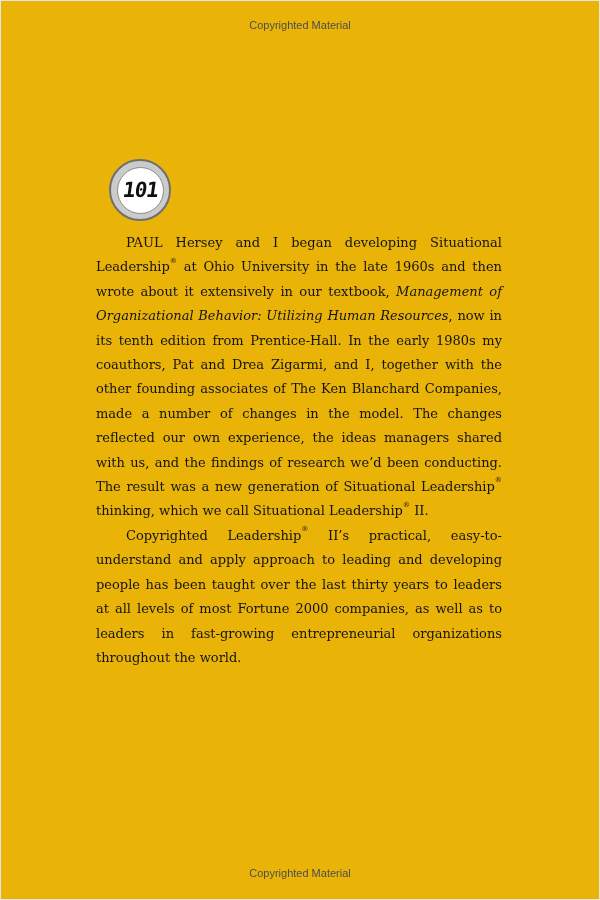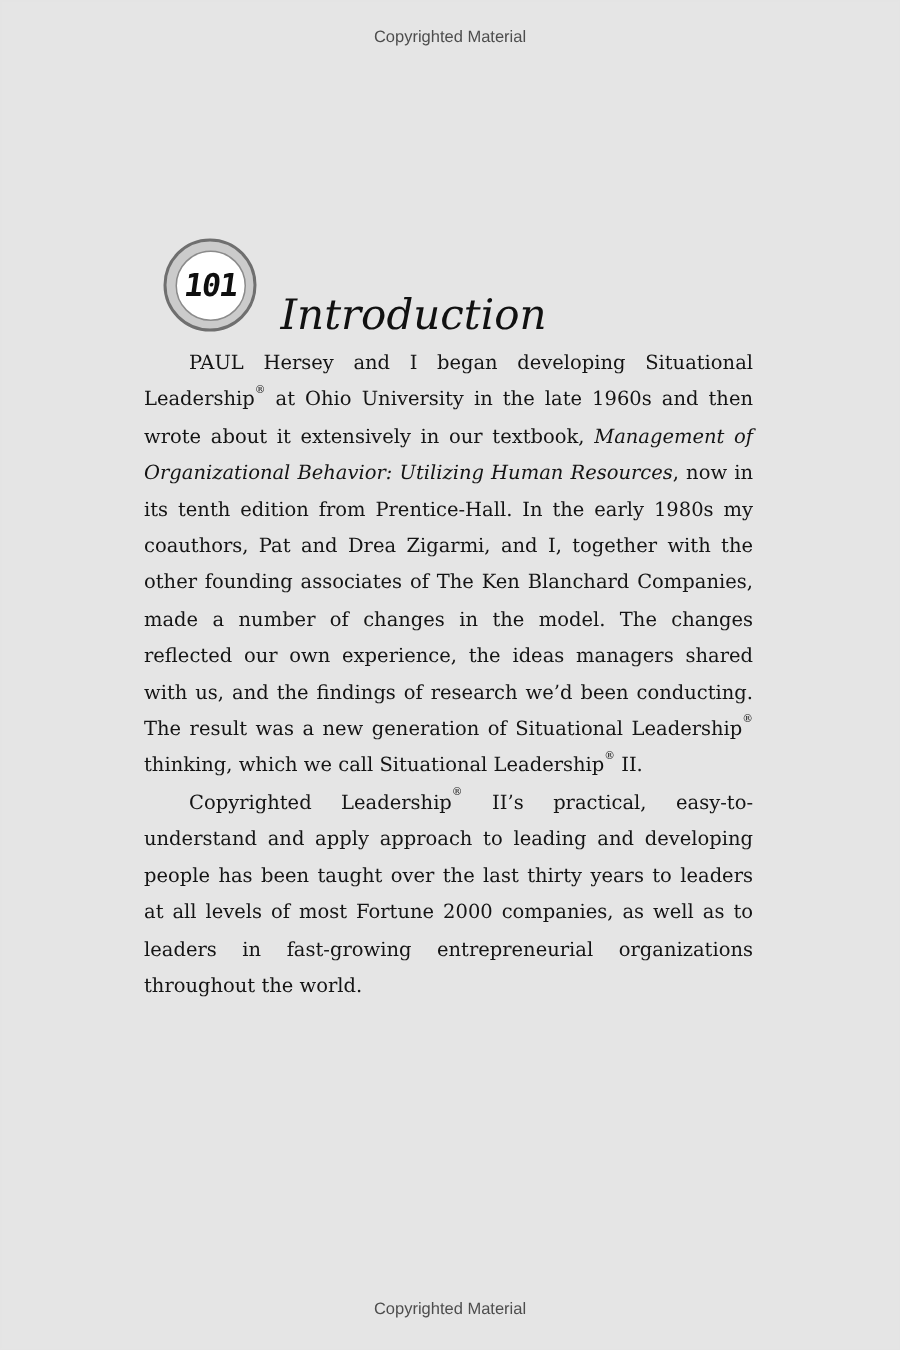--- a/index.html
+++ b/index.html
@@ -1,19 +1,19 @@
 <!DOCTYPE html>
 <html><head>
 <meta charset="utf-8">
 <style>
   html,body{margin:0;padding:0;background:#ffffff;}
   .page{
     position:relative;
     width:600px;height:900px;
-    background:#e5e5e5;
+    background:#eab308;
     border:1px solid #e4e4e4;
     box-sizing:border-box;
     font-family:"DejaVu Serif", serif;
     color:#141414;
     overflow:hidden;
   }
   .notice{
     position:absolute;left:0;width:100%;
     text-align:center;
     font-family:"Liberation Sans", sans-serif;
@@ -76,21 +76,20 @@
 <div class="page">
 
   <div class="notice notice-top">Copyrighted Material</div>
 
   <div class="medallion">
     <div class="medallion-inner">
       <span class="lcd">101</span>
     </div>
   </div>
 
-  <div class="title">Introduction</div>
 
   <div class="body-block">
 
     <p class="par"><span>PAUL Hersey and I began developing Situational Leadership</span><sup class="reg">®</sup><span> at Ohio University in the late 1960s and then wrote about it extensively in our textbook, </span><em>Management of Organizational Behavior: Utilizing Human Resources</em><span>, now in its tenth edition from Prentice-Hall. In the early 1980s my coauthors, Pat and Drea Zigarmi, and I, together with the other founding associates of The Ken Blanchard Companies, made a number of changes in the model. The changes reflected our own experience, the ideas managers shared with us, and the findings of research we’d been conducting. The result was a new generation of Situational Leadership</span><sup class="reg">®</sup><span> thinking, which we call Situational Leadership</span><sup class="reg">®</sup><span> II.</span></p>
 
     <p class="par"><span>Copyrighted Leadership</span><sup class="reg">®</sup><span> II’s practical, easy-to-understand and apply approach to leading and developing people has been taught over the last thirty years to leaders at all levels of most Fortune 2000 companies, as well as to leaders in fast-growing entrepreneurial organizations throughout the world.</span></p>
 
   </div>
 
   <div class="notice notice-bottom">Copyrighted Material</div>

